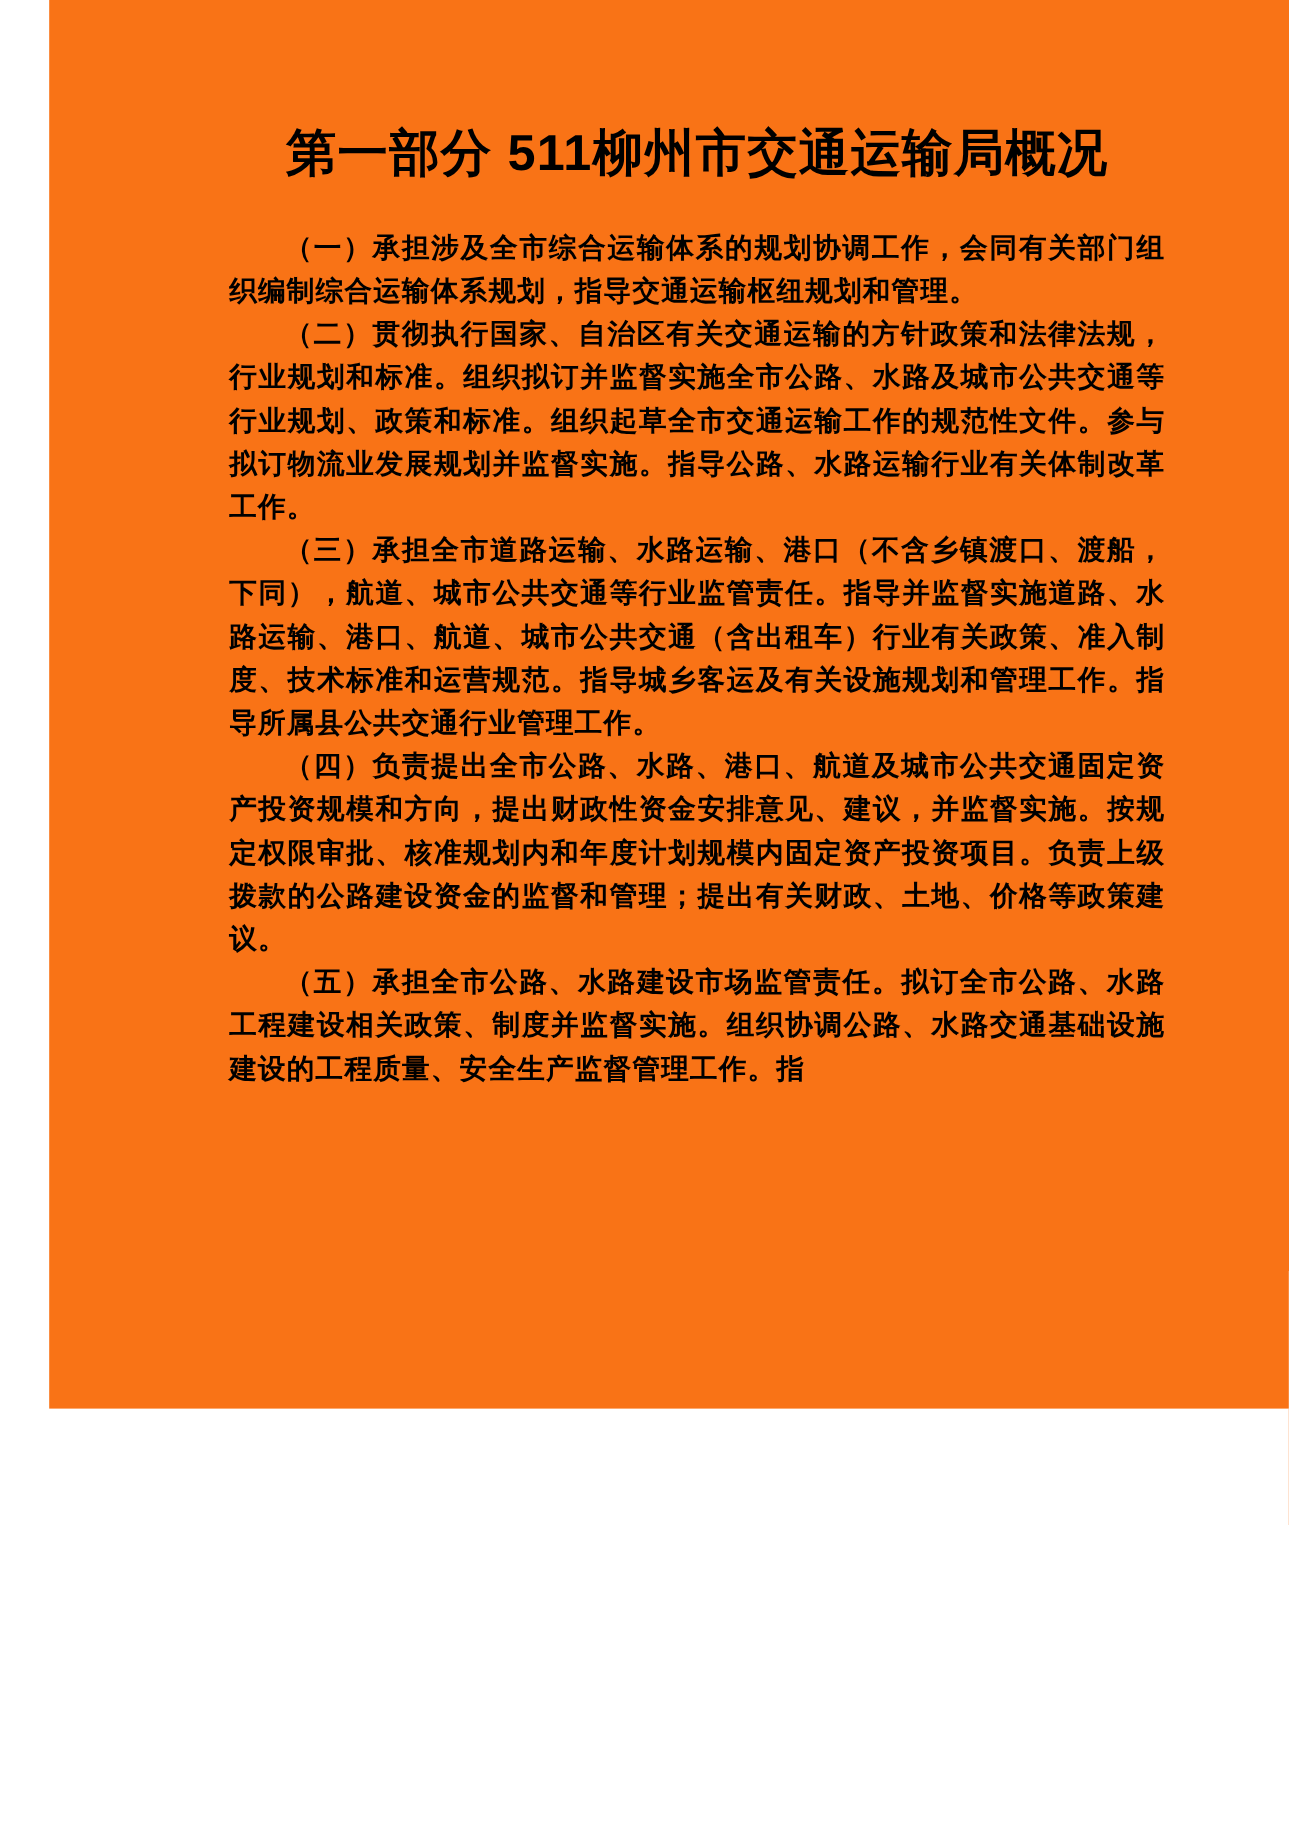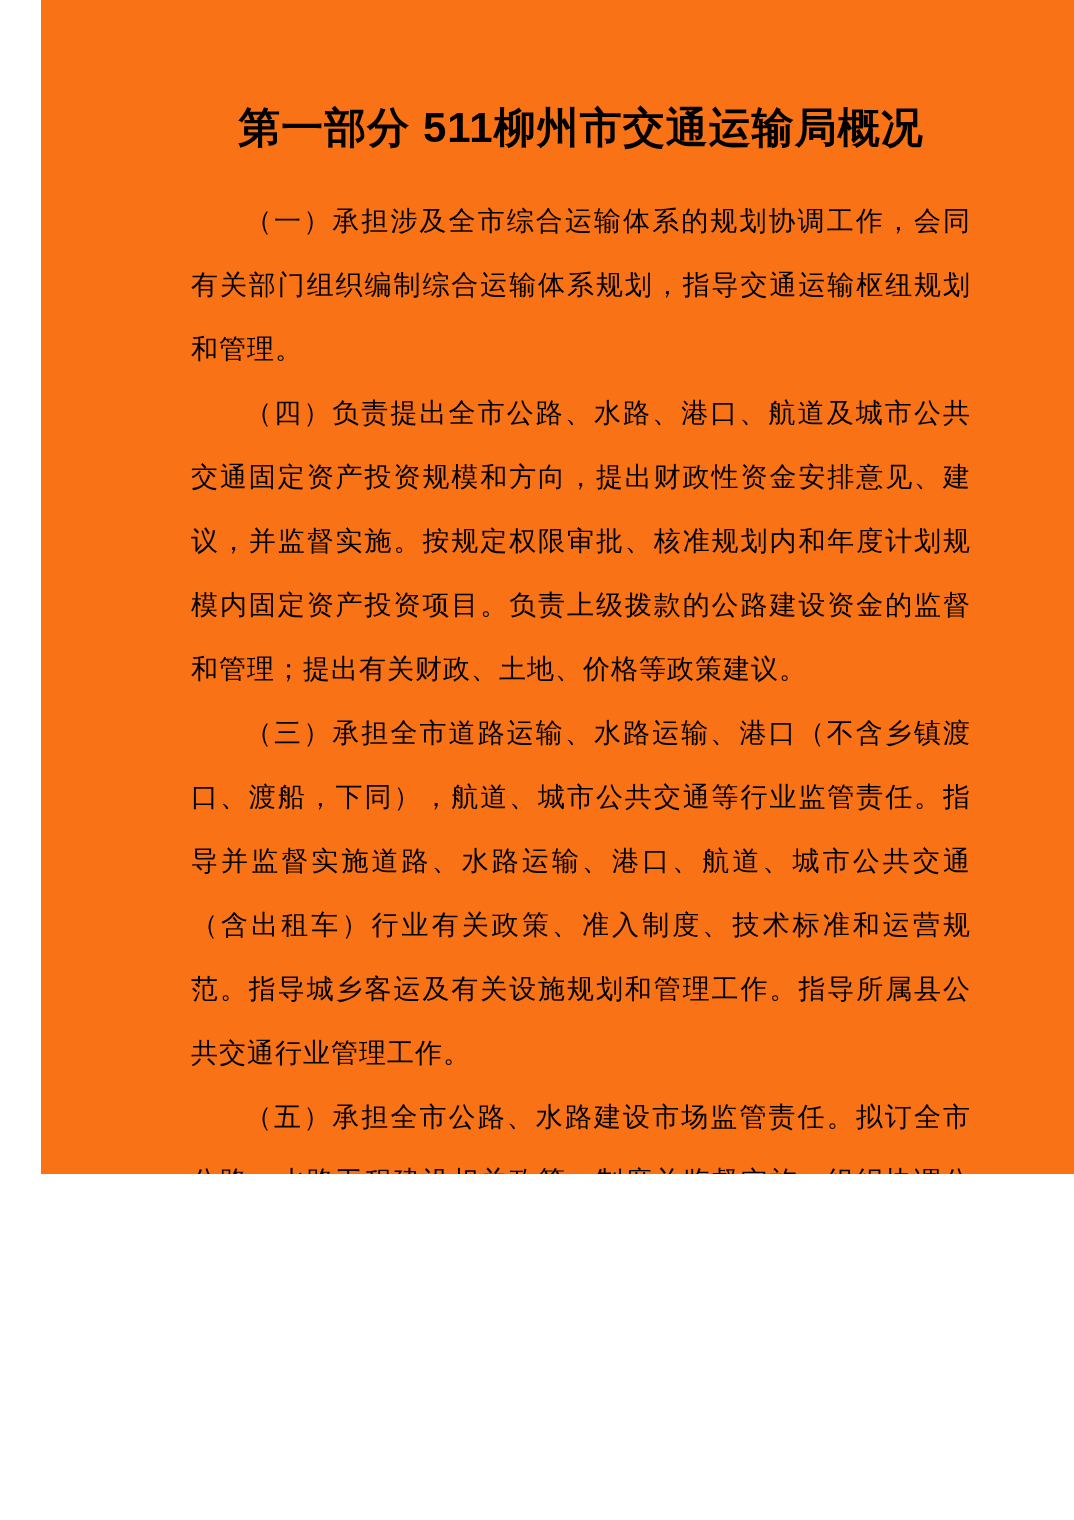--- a/index.html
+++ b/index.html
@@ -40,45 +40,47 @@
     font-weight: bold;
     font-size: 29px;
     line-height: 38px;
     letter-spacing: 2px;
   }
   .body-text {
     margin-top: 36px;
   }
   .body-text p {
     margin: 0;
-    font-size: 27px;
-    line-height: 64px;
+    font-size: 23px;
+    line-height: 36px;
     text-align: justify;
     text-justify: inter-character;
     text-indent: 2em;
     letter-spacing: 1px;
+    font-weight: bold;
   }
   .page-footer {
     position: absolute;
     left: 0;
     right: 0;
     top: 1478px;
     text-align: center;
     font-size: 24px;
     line-height: 30px;
     color: #000000;
   }
 </style>
 </head>
 <body>
 
 <div class="page">
   <div class="content">
     <h1 class="doc-title">第一部分 511柳州市交通运输局概况</h1>
     <div class="body-text">
       <p>（一）承担涉及全市综合运输体系的规划协调工作，会同有关部门组织编制综合运输体系规划，指导交通运输枢纽规划和管理。</p>
+      <p>（二）贯彻执行国家、自治区有关交通运输的方针政策和法律法规，行业规划和标准。组织拟订并监督实施全市公路、水路及城市公共交通等行业规划、政策和标准。组织起草全市交通运输工作的规范性文件。参与拟订物流业发展规划并监督实施。指导公路、水路运输行业有关体制改革工作。</p>
+      <p>（三）承担全市道路运输、水路运输、港口（不含乡镇渡口、渡船，下同），航道、城市公共交通等行业监管责任。指导并监督实施道路、水路运输、港口、航道、城市公共交通（含出租车）行业有关政策、准入制度、技术标准和运营规范。指导城乡客运及有关设施规划和管理工作。指导所属县公共交通行业管理工作。</p>
       <p>（四）负责提出全市公路、水路、港口、航道及城市公共交通固定资产投资规模和方向，提出财政性资金安排意见、建议，并监督实施。按规定权限审批、核准规划内和年度计划规模内固定资产投资项目。负责上级拨款的公路建设资金的监督和管理；提出有关财政、土地、价格等政策建议。</p>
-      <p>（三）承担全市道路运输、水路运输、港口（不含乡镇渡口、渡船，下同），航道、城市公共交通等行业监管责任。指导并监督实施道路、水路运输、港口、航道、城市公共交通（含出租车）行业有关政策、准入制度、技术标准和运营规范。指导城乡客运及有关设施规划和管理工作。指导所属县公共交通行业管理工作。</p>
       <p>（五）承担全市公路、水路建设市场监管责任。拟订全市公路、水路工程建设相关政策、制度并监督实施。组织协调公路、水路交通基础设施建设的工程质量、安全生产监督管理工作。指</p>
     </div>
   </div>
   <div class="page-footer">- 1 -</div>
 </div>
 
 </body></html>

